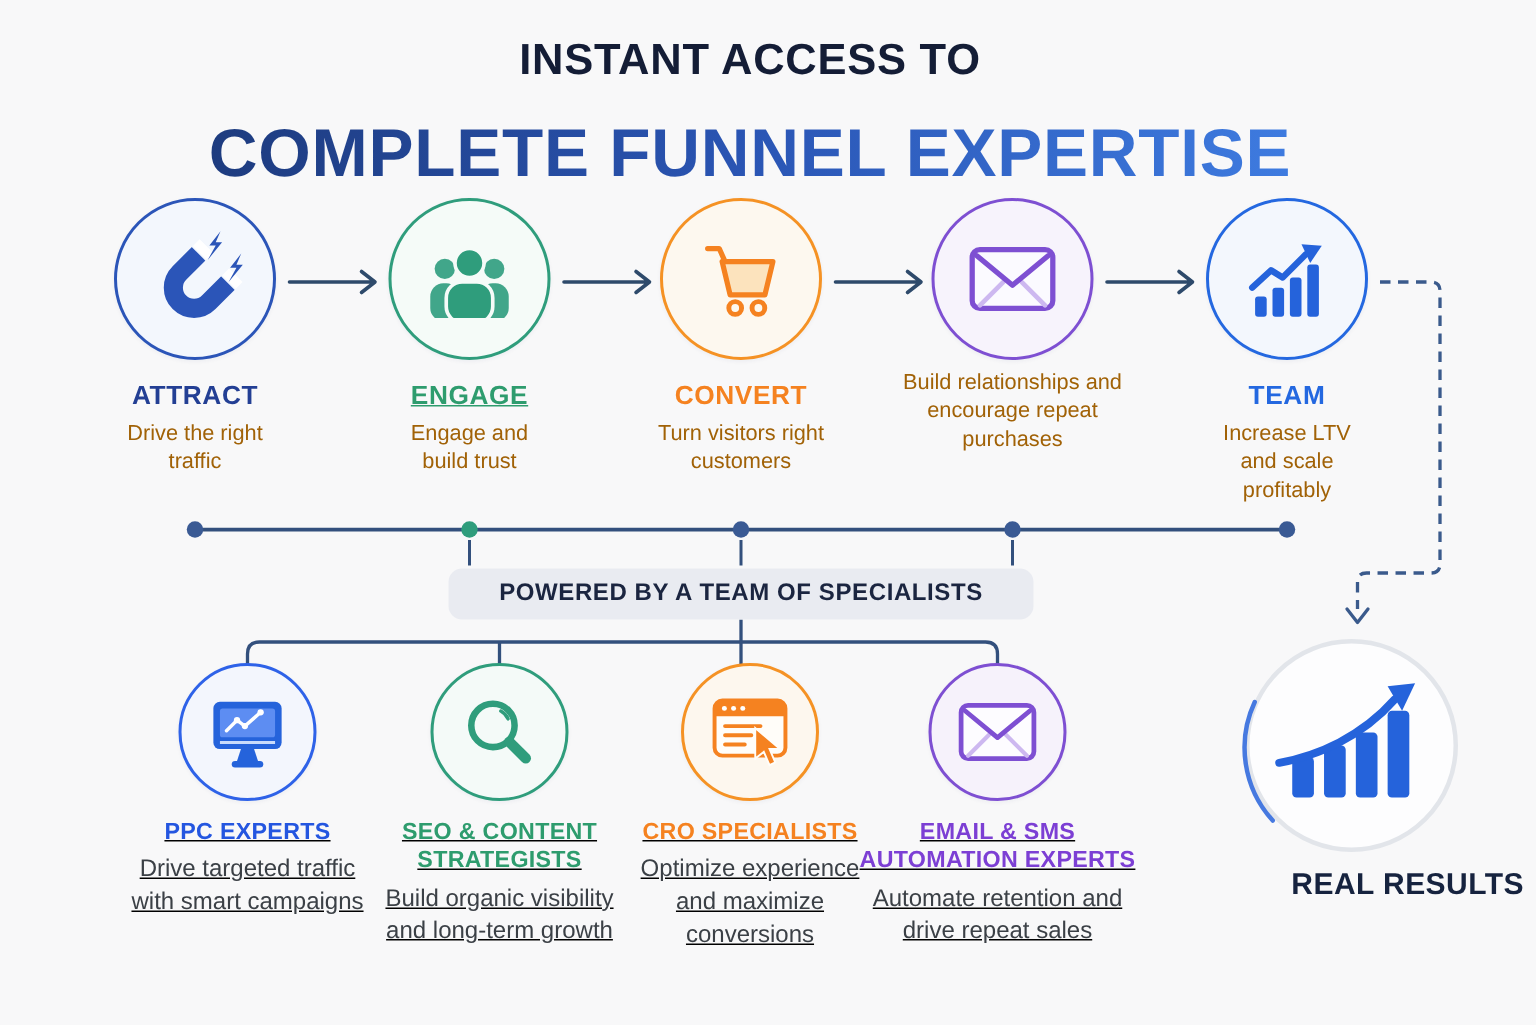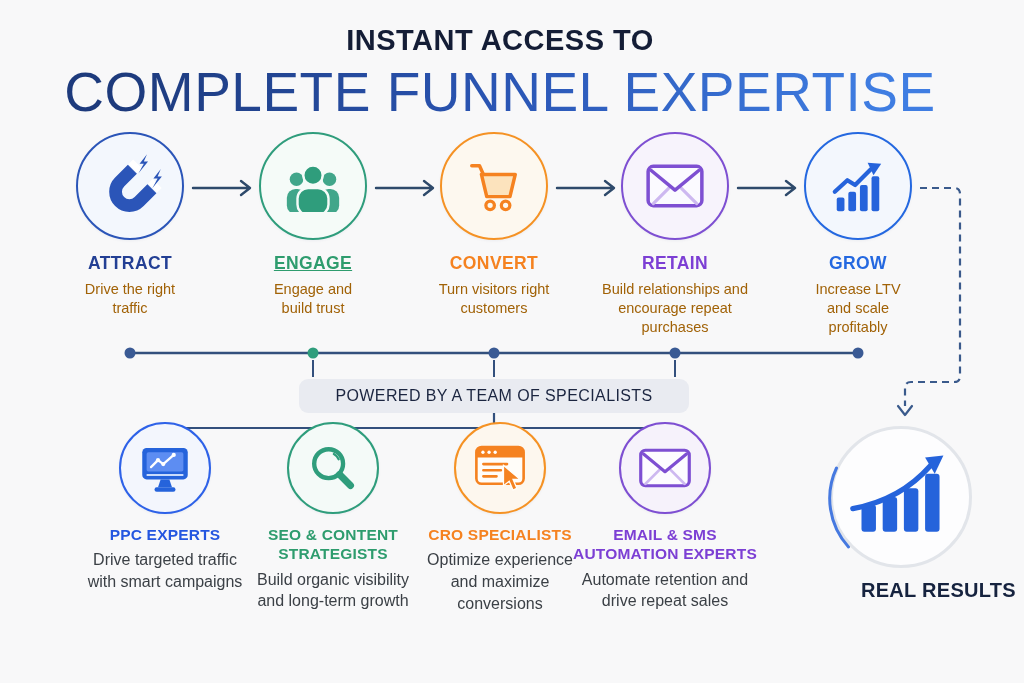--- a/index.html
+++ b/index.html
@@ -7,21 +7,21 @@
   body { font-family:"Liberation Sans", sans-serif; background:#f7f7f8; }
   #canvas { position:relative; width:1024px; height:683px; background:#f8f8f9; overflow:hidden; }
 
   #connector-layer { position:absolute; inset:0; z-index:0; }
 
   .abs { position:absolute; z-index:1; }
 
   
   .title-wrap { left:0; top:24px; width:1000px; text-align:center; }
   .title-line1 { font-size:29px; font-weight:800; letter-spacing:0.5px; color:#141d36; }
-  .title-line2 { margin-top:3px; font-size:55px; font-weight:400; letter-spacing:0.5px;
+  .title-line2 { margin-top:19px; font-size:45px; font-weight:700; letter-spacing:0.5px;
     background:linear-gradient(90deg,#1d3a7c 12%, #2a55b4 50%, #3f7de2 88%);
     -webkit-background-clip:text; background-clip:text; color:transparent; }
 
   
   .stage { top:132px; width:180px; text-align:center; }
   .stage .circle { width:108px; height:108px; border-radius:50%; margin:0 auto;
     display:flex; align-items:center; justify-content:center;
     border:2.5px solid; box-shadow:0 1px 3px rgba(20,40,90,0.05); }
   .stage .label { margin-top:13px; font-size:17.5px; font-weight:800; letter-spacing:0.4px; }
   .stage .desc { margin:6px auto 0; font-size:14.5px; line-height:1.32; color:#a16207; }
@@ -44,24 +44,24 @@
 
   .stage-attract { left:40px; }
   .stage-engage  { left:223px; }
   .stage-convert { left:404px; }
   .stage-retain  { left:585px; }
   .stage-grow    { left:768px; }
 
   
   .powered { left:299px; top:379px; width:390px; height:34px; background:#e9ebf1;
     border-radius:9px; display:flex; align-items:center; justify-content:center; }
-  .powered span { font-size:16px; font-weight:400; letter-spacing:0.4px; color:#1b2540;text-align:right; }
-
-  
-  .spec { top:422px; width:190px; text-align:center; }
+  .powered span { font-size:16px; font-weight:700; letter-spacing:0.4px; color:#1b2540;text-align:right; }
+
+  
+  .spec { top:442px; width:190px; text-align:center;text-decoration:underline; }
   .spec .circle { width:92px; height:92px; border-radius:50%; margin:0 auto;
     display:flex; align-items:center; justify-content:center;
     border:2.2px solid; box-shadow:0 1px 3px rgba(20,40,90,0.05); }
   .spec .label { margin-top:11px; font-size:15.5px; font-weight:800; letter-spacing:0.2px; line-height:1.25; }
   .spec .desc { margin:5px auto 0; font-size:16px; line-height:1.35; color:#3b4046; }
 
   .ppc .circle   { border-color:#2e62e8; background:#f3f6fd; }
   .ppc .label    { color:#2456e0; }
   .ppc .desc     { width:168px; }
   .seo .circle   { border-color:#2f9d7c; background:#f4faf8; }
@@ -176,36 +176,35 @@
   </div>
 
   <div class="abs stage retain stage-retain">
     <div class="circle">
       <svg width="62" height="48" viewBox="0 0 60 46">
         <rect x="4" y="4" width="52" height="38" rx="5" fill="#fbfaff" stroke="#7e4fd2" stroke-width="3.4"></rect>
         <path d="M9,40 L24,25 M51,40 L36,25" stroke="#cdb8f0" stroke-width="3" stroke-linecap="round"></path>
         <path d="M7,8 L30,27 L53,8" stroke="#7e4fd2" stroke-width="3.4" fill="none" stroke-linecap="round" stroke-linejoin="round"></path>
       </svg>
     </div>
-    <div class="label">RETAIN</div>
     <div class="desc">Build relationships and encourage repeat purchases</div>
   </div>
 
   <div class="abs stage grow stage-grow">
     <div class="circle">
       <svg width="62" height="58" viewBox="0 0 64 60">
         <rect x="10" y="42" width="8" height="14" rx="2" fill="#2563db"></rect>
         <rect x="22" y="36" width="8" height="20" rx="2" fill="#2563db"></rect>
         <rect x="34" y="29" width="8" height="27" rx="2" fill="#2563db"></rect>
         <rect x="46" y="20" width="8" height="36" rx="2" fill="#2563db"></rect>
         <path d="M8,36 L21,24 L29,29 L45,13" stroke="#2563db" stroke-width="4.4" fill="none" stroke-linecap="round" stroke-linejoin="round"></path>
         <polygon points="42,6 56,7 48,19" fill="#2563db"></polygon>
       </svg>
     </div>
-    <div class="label">GROW</div>
+    <div class="label">TEAM</div>
     <div class="desc">Increase LTV and scale profitably</div>
   </div>
 
   <div class="abs powered">
     <span>POWERED BY A TEAM OF SPECIALISTS</span>
   </div>
 
   <div class="abs spec ppc spec-ppc">
     <div class="circle">
       <svg width="56" height="56" viewBox="0 0 64 62">

